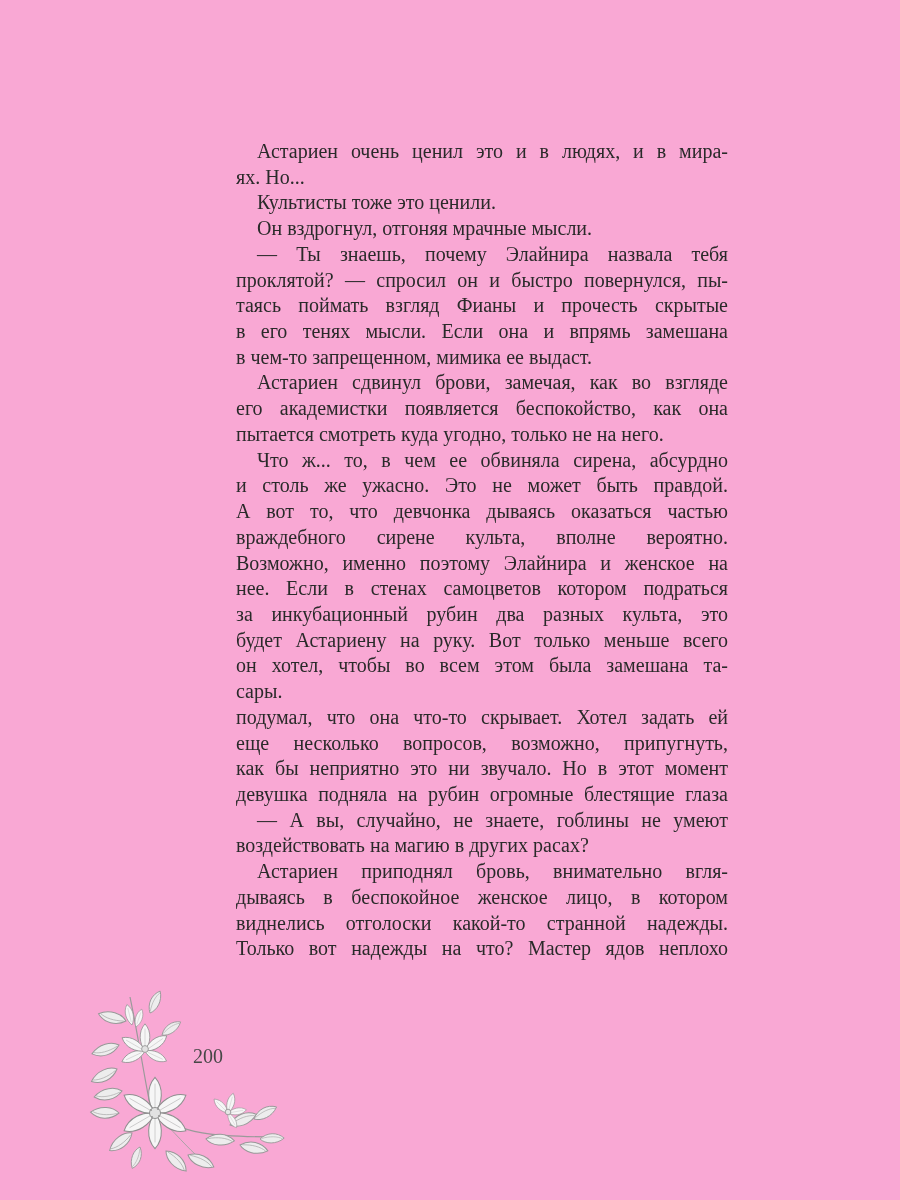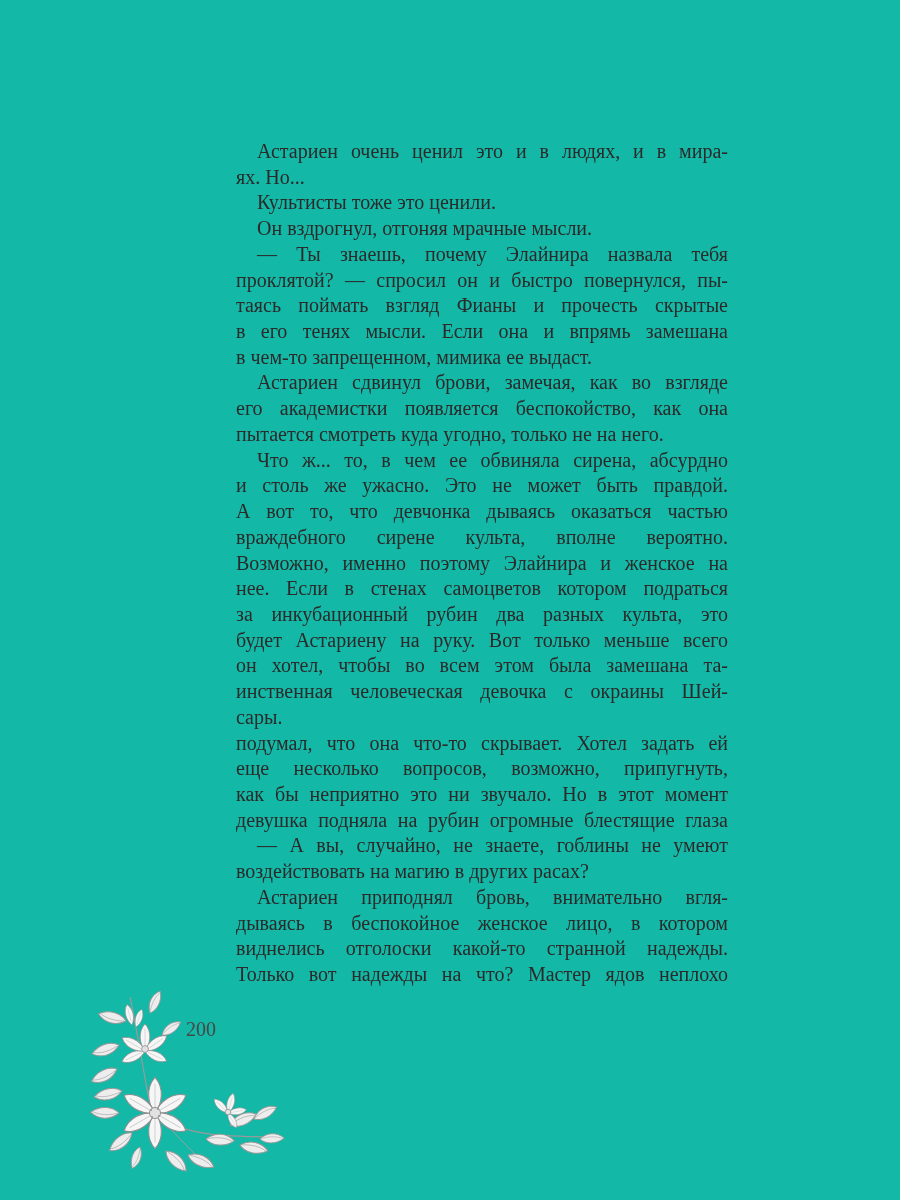--- a/index.html
+++ b/index.html
@@ -10,44 +10,44 @@
   body {
     width: 900px;
     height: 1200px;
     position: relative;
     overflow: hidden;
     font-family: "Liberation Serif", "DejaVu Serif", serif;
   }
   .book-page {
     position: absolute;
     inset: 0;
-    background: #14b8a6;
+    background: #f9a8d4;
   }
   .text-block {
     position: absolute;
     left: 236px;
     top: 139px;
     width: 492px;
     color: #2a2a2a;
     font-size: 20px;
   }
   .line {
     line-height: 25.72px;
     text-align: justify;
     text-align-last: justify;
     white-space: normal;
   }
   .line.pfirst { text-indent: 21px; }
   .line.plast  { text-align-last: left; }
   .page-number {
     position: absolute;
     left: 186px;
-    top: 1017px;
+    top: 1044px;
     width: 44px;
-    text-align: left;
+    text-align: center;
     font-size: 20px;
     line-height: 25.72px;
     color: #474747;
   }
   .ornament {
     position: absolute;
     left: 88px;
     top: 985px;
     width: 200px;
     height: 190px;
@@ -74,21 +74,20 @@
       <div class="line plast">пытается смотреть куда угодно, только не на него.</div>
       <div class="line pfirst">Что ж... то, в чем ее обвиняла сирена, абсурдно</div>
       <div class="line">и столь же ужасно. Это не может быть правдой.</div>
       <div class="line">А вот то, что девчонка дываясь оказаться частью</div>
       <div class="line">враждебного сирене культа, вполне вероятно.</div>
       <div class="line">Возможно, именно поэтому Элайнира и женское на</div>
       <div class="line">нее. Если в стенах самоцветов котором подраться</div>
       <div class="line">за инкубационный рубин два разных культа, это</div>
       <div class="line">будет Астариену на руку. Вот только меньше всего</div>
       <div class="line">он хотел, чтобы во всем этом была замешана та-</div>
-      <div class="line">инственная человеческая девочка с окраины Шей-</div>
       <div class="line plast">сары.</div>
       <div class="line">подумал, что она что-то скрывает. Хотел задать ей</div>
       <div class="line">еще несколько вопросов, возможно, припугнуть,</div>
       <div class="line">как бы неприятно это ни звучало. Но в этот момент</div>
       <div class="line">девушка подняла на рубин огромные блестящие глаза</div>
       <div class="line pfirst">— А вы, случайно, не знаете, гоблины не умеют</div>
       <div class="line plast">воздействовать на магию в других расах?</div>
       <div class="line pfirst">Астариен приподнял бровь, внимательно вгля-</div>
       <div class="line">дываясь в беспокойное женское лицо, в котором</div>
       <div class="line">виднелись отголоски какой-то странной надежды.</div>

